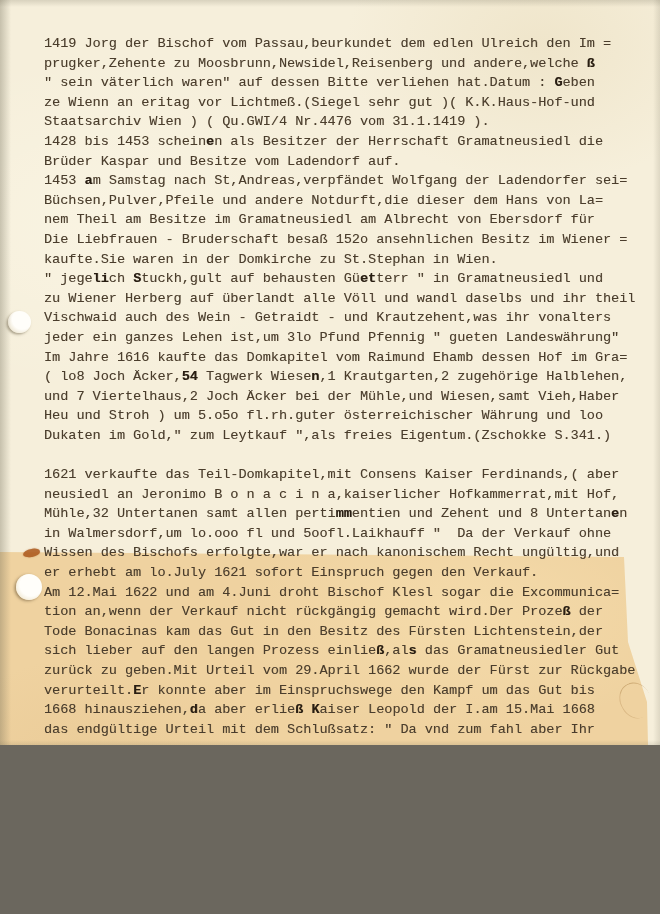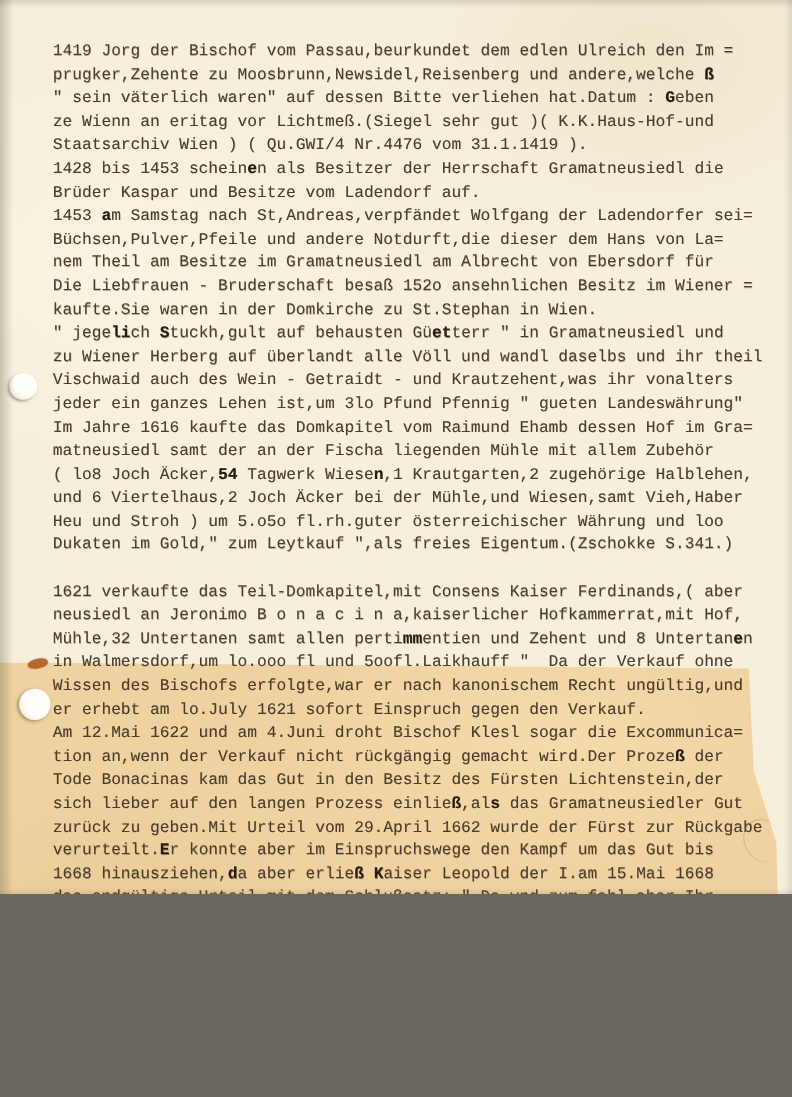--- a/index.html
+++ b/index.html
@@ -77,23 +77,22 @@
       <div class="line">1453 <b>a</b>m Samstag nach St,Andreas,verpfändet Wolfgang der Ladendorfer sei=</div>
       <div class="line">Büchsen,Pulver,Pfeile und andere Notdurft,die dieser dem Hans von La=</div>
       <div class="line">nem Theil am Besitze im Gramatneusiedl am Albrecht von Ebersdorf für</div>
       <div class="line">Die Liebfrauen - Bruderschaft besaß 152o ansehnlichen Besitz im Wiener =</div>
       <div class="line">kaufte.Sie waren in der Domkirche zu St.Stephan in Wien.</div>
       <div class="line">" jege<b>li</b>ch <b>S</b>tuckh,gult auf behausten Gü<b>et</b>terr " in Gramatneusiedl und</div>
       <div class="line">zu Wiener Herberg auf überlandt alle Völl und wandl daselbs und ihr theil</div>
       <div class="line">Vischwaid auch des Wein - Getraidt - und Krautzehent,was ihr vonalters</div>
       <div class="line">jeder ein ganzes Lehen ist,um 3lo Pfund Pfennig " gueten Landeswährung"</div>
       <div class="line">Im Jahre 1616 kaufte das Domkapitel vom Raimund Ehamb dessen Hof im Gra=</div>
-      <div class="line">matneusiedl samt der an der Fischa liegenden Mühle mit allem Zubehör</div>
       <div class="line">( lo8 Joch Äcker,<b>54</b> Tagwerk Wiese<b>n</b>,1 Krautgarten,2 zugehörige Halblehen,</div>
-      <div class="line">und 6 Viertelhaus,2 Joch Äcker bei der Mühle,und Wiesen,samt Vieh,Haber</div>
+      <div class="line">und 7 Viertelhaus,2 Joch Äcker bei der Mühle,und Wiesen,samt Vieh,Haber</div>
       <div class="line">Heu und Stroh ) um 5.o5o fl.rh.guter österreichischer Währung und loo</div>
       <div class="line">Dukaten im Gold," zum Leytkauf ",als freies Eigentum.(Zschokke S.341.)</div>
       <div class="spacer"></div>
       <div class="line">1621 verkaufte das Teil-Domkapitel,mit Consens Kaiser Ferdinands,( aber</div>
       <div class="line">neusiedl an Jeronimo B o n a c i n a,kaiserlicher Hofkammerrat,mit Hof,</div>
       <div class="line">Mühle,32 Untertanen samt allen perti<b>mm</b>entien und Zehent und 8 Untertan<b>e</b>n</div>
       <div class="line">in Walmersdorf,um lo.ooo fl und 5oofl.Laikhauff "  Da der Verkauf ohne</div>
       <div class="line">Wissen des Bischofs erfolgte,war er nach kanonischem Recht ungültig,und</div>
       <div class="line">er erhebt am lo.July 1621 sofort Einspruch gegen den Verkauf.</div>
       <div class="line">Am 12.Mai 1622 und am 4.Juni droht Bischof Klesl sogar die Excommunica=</div>

